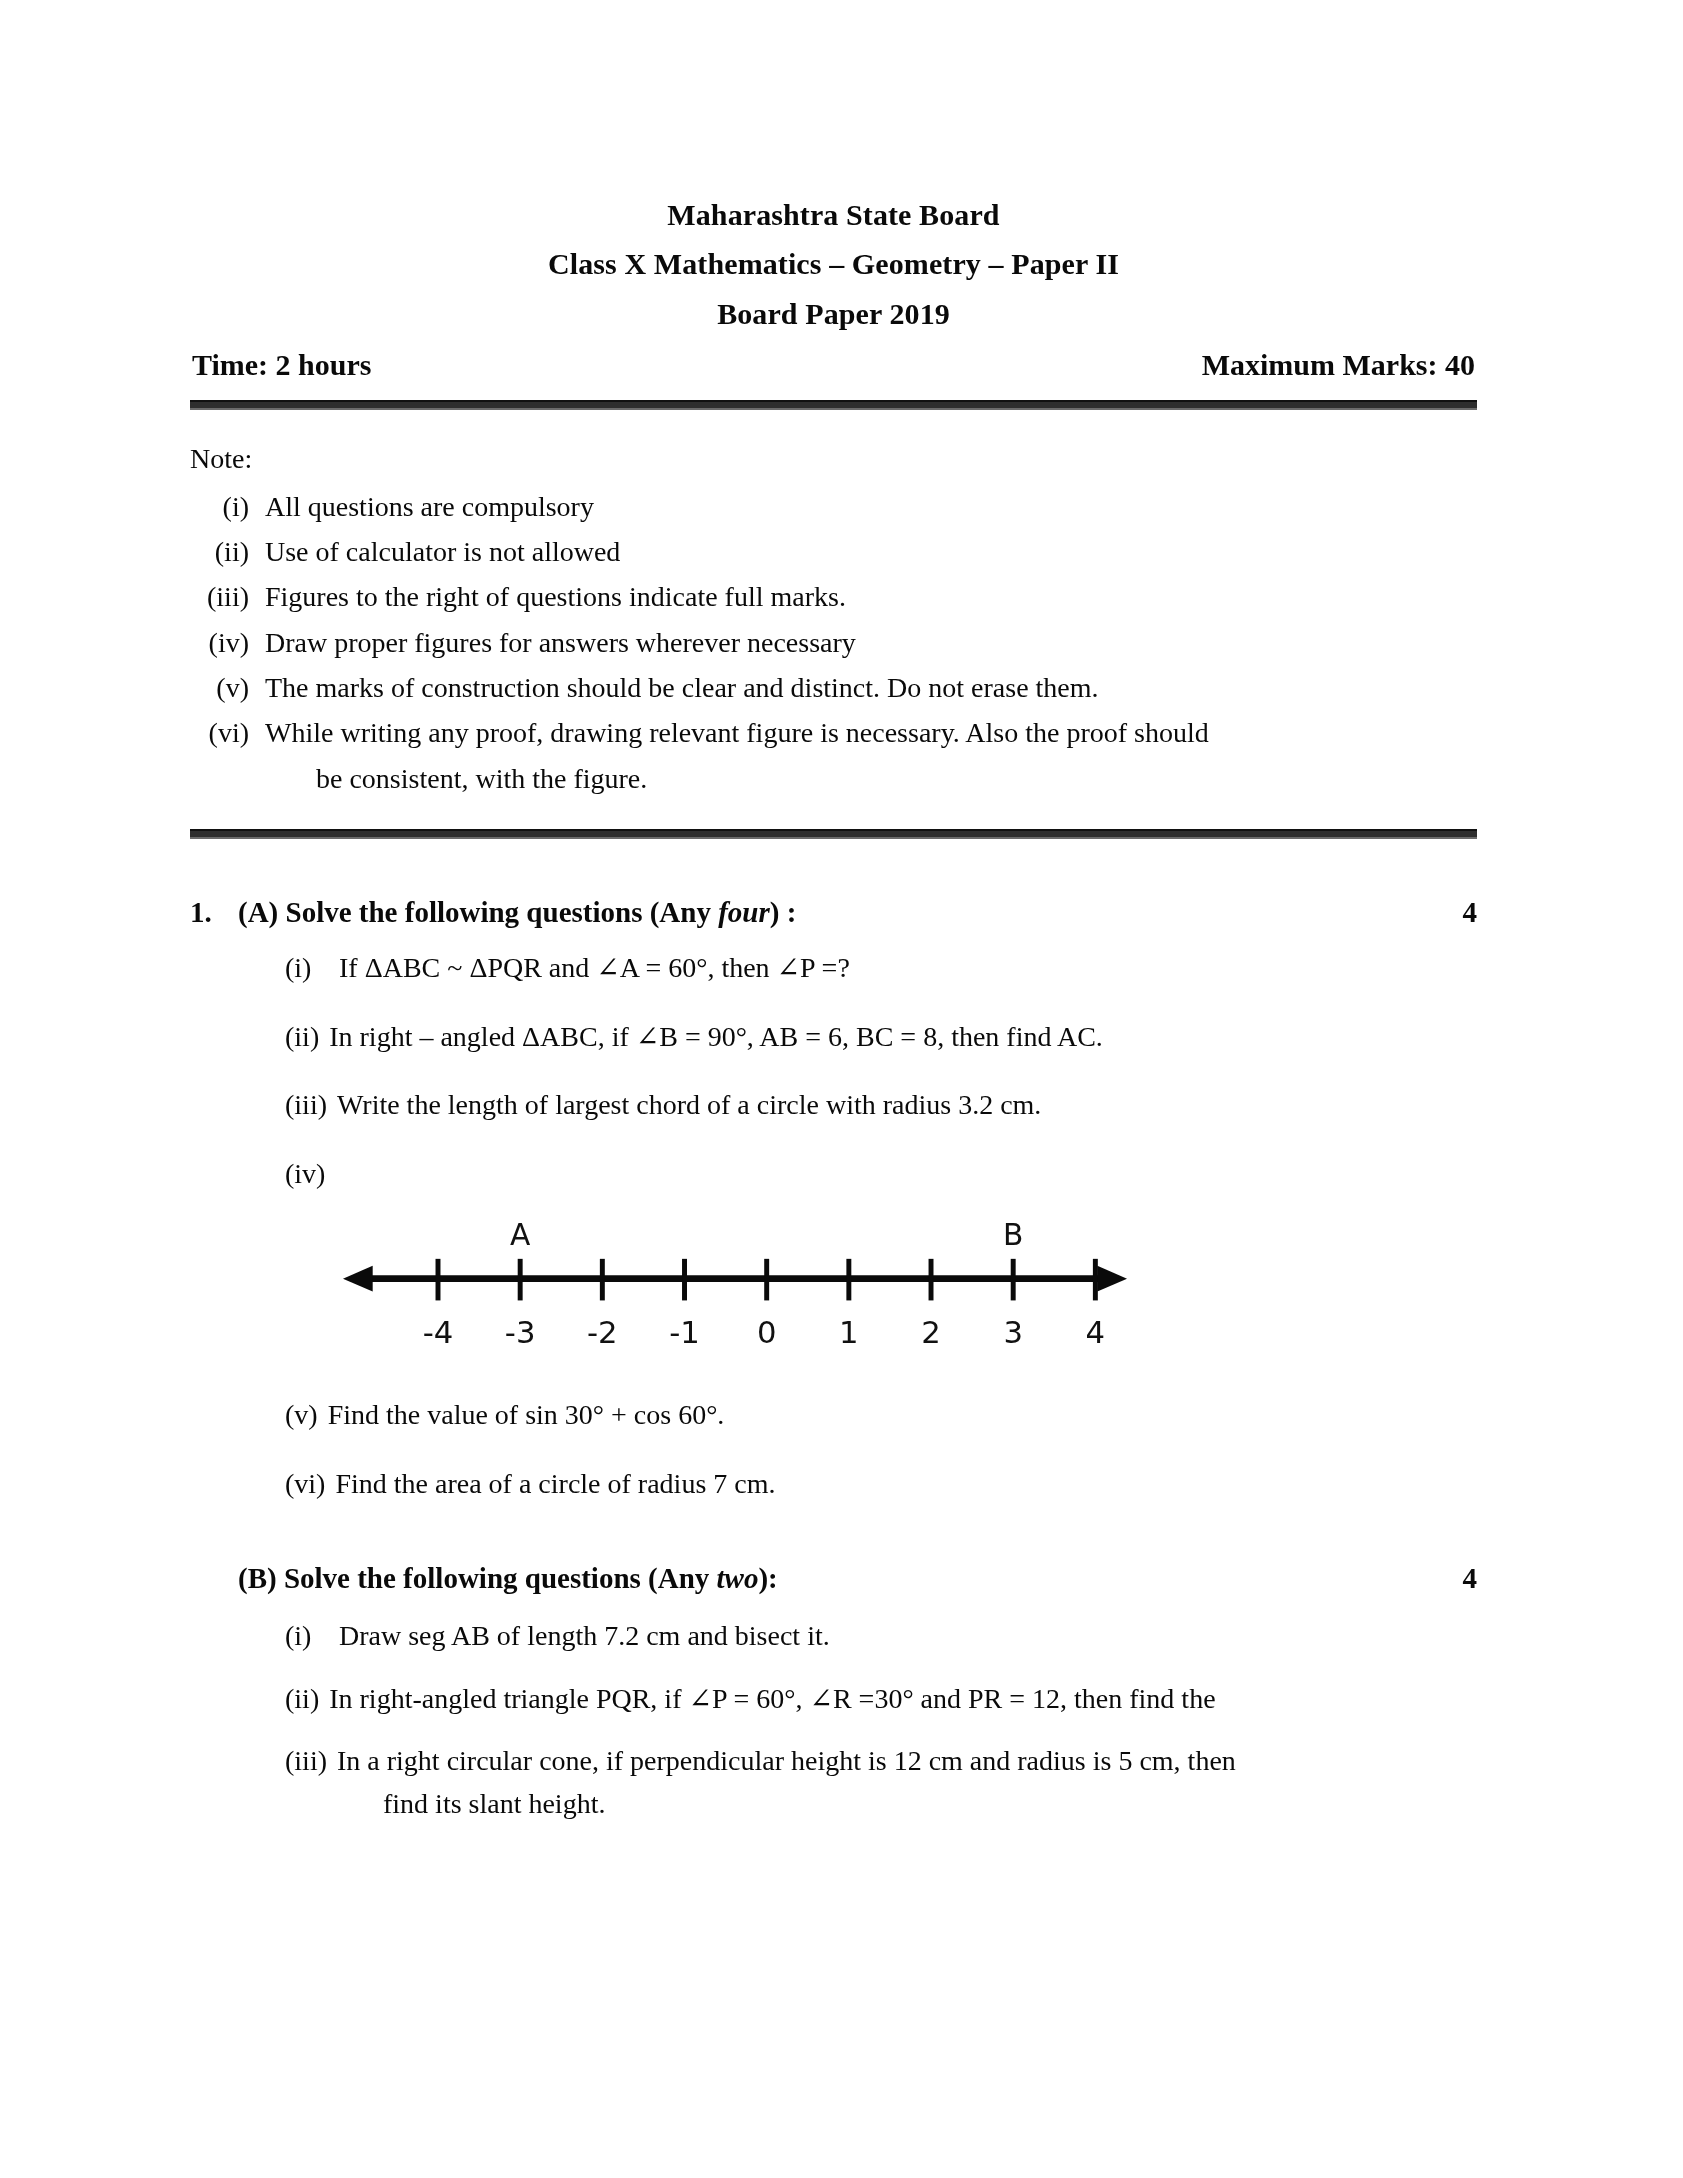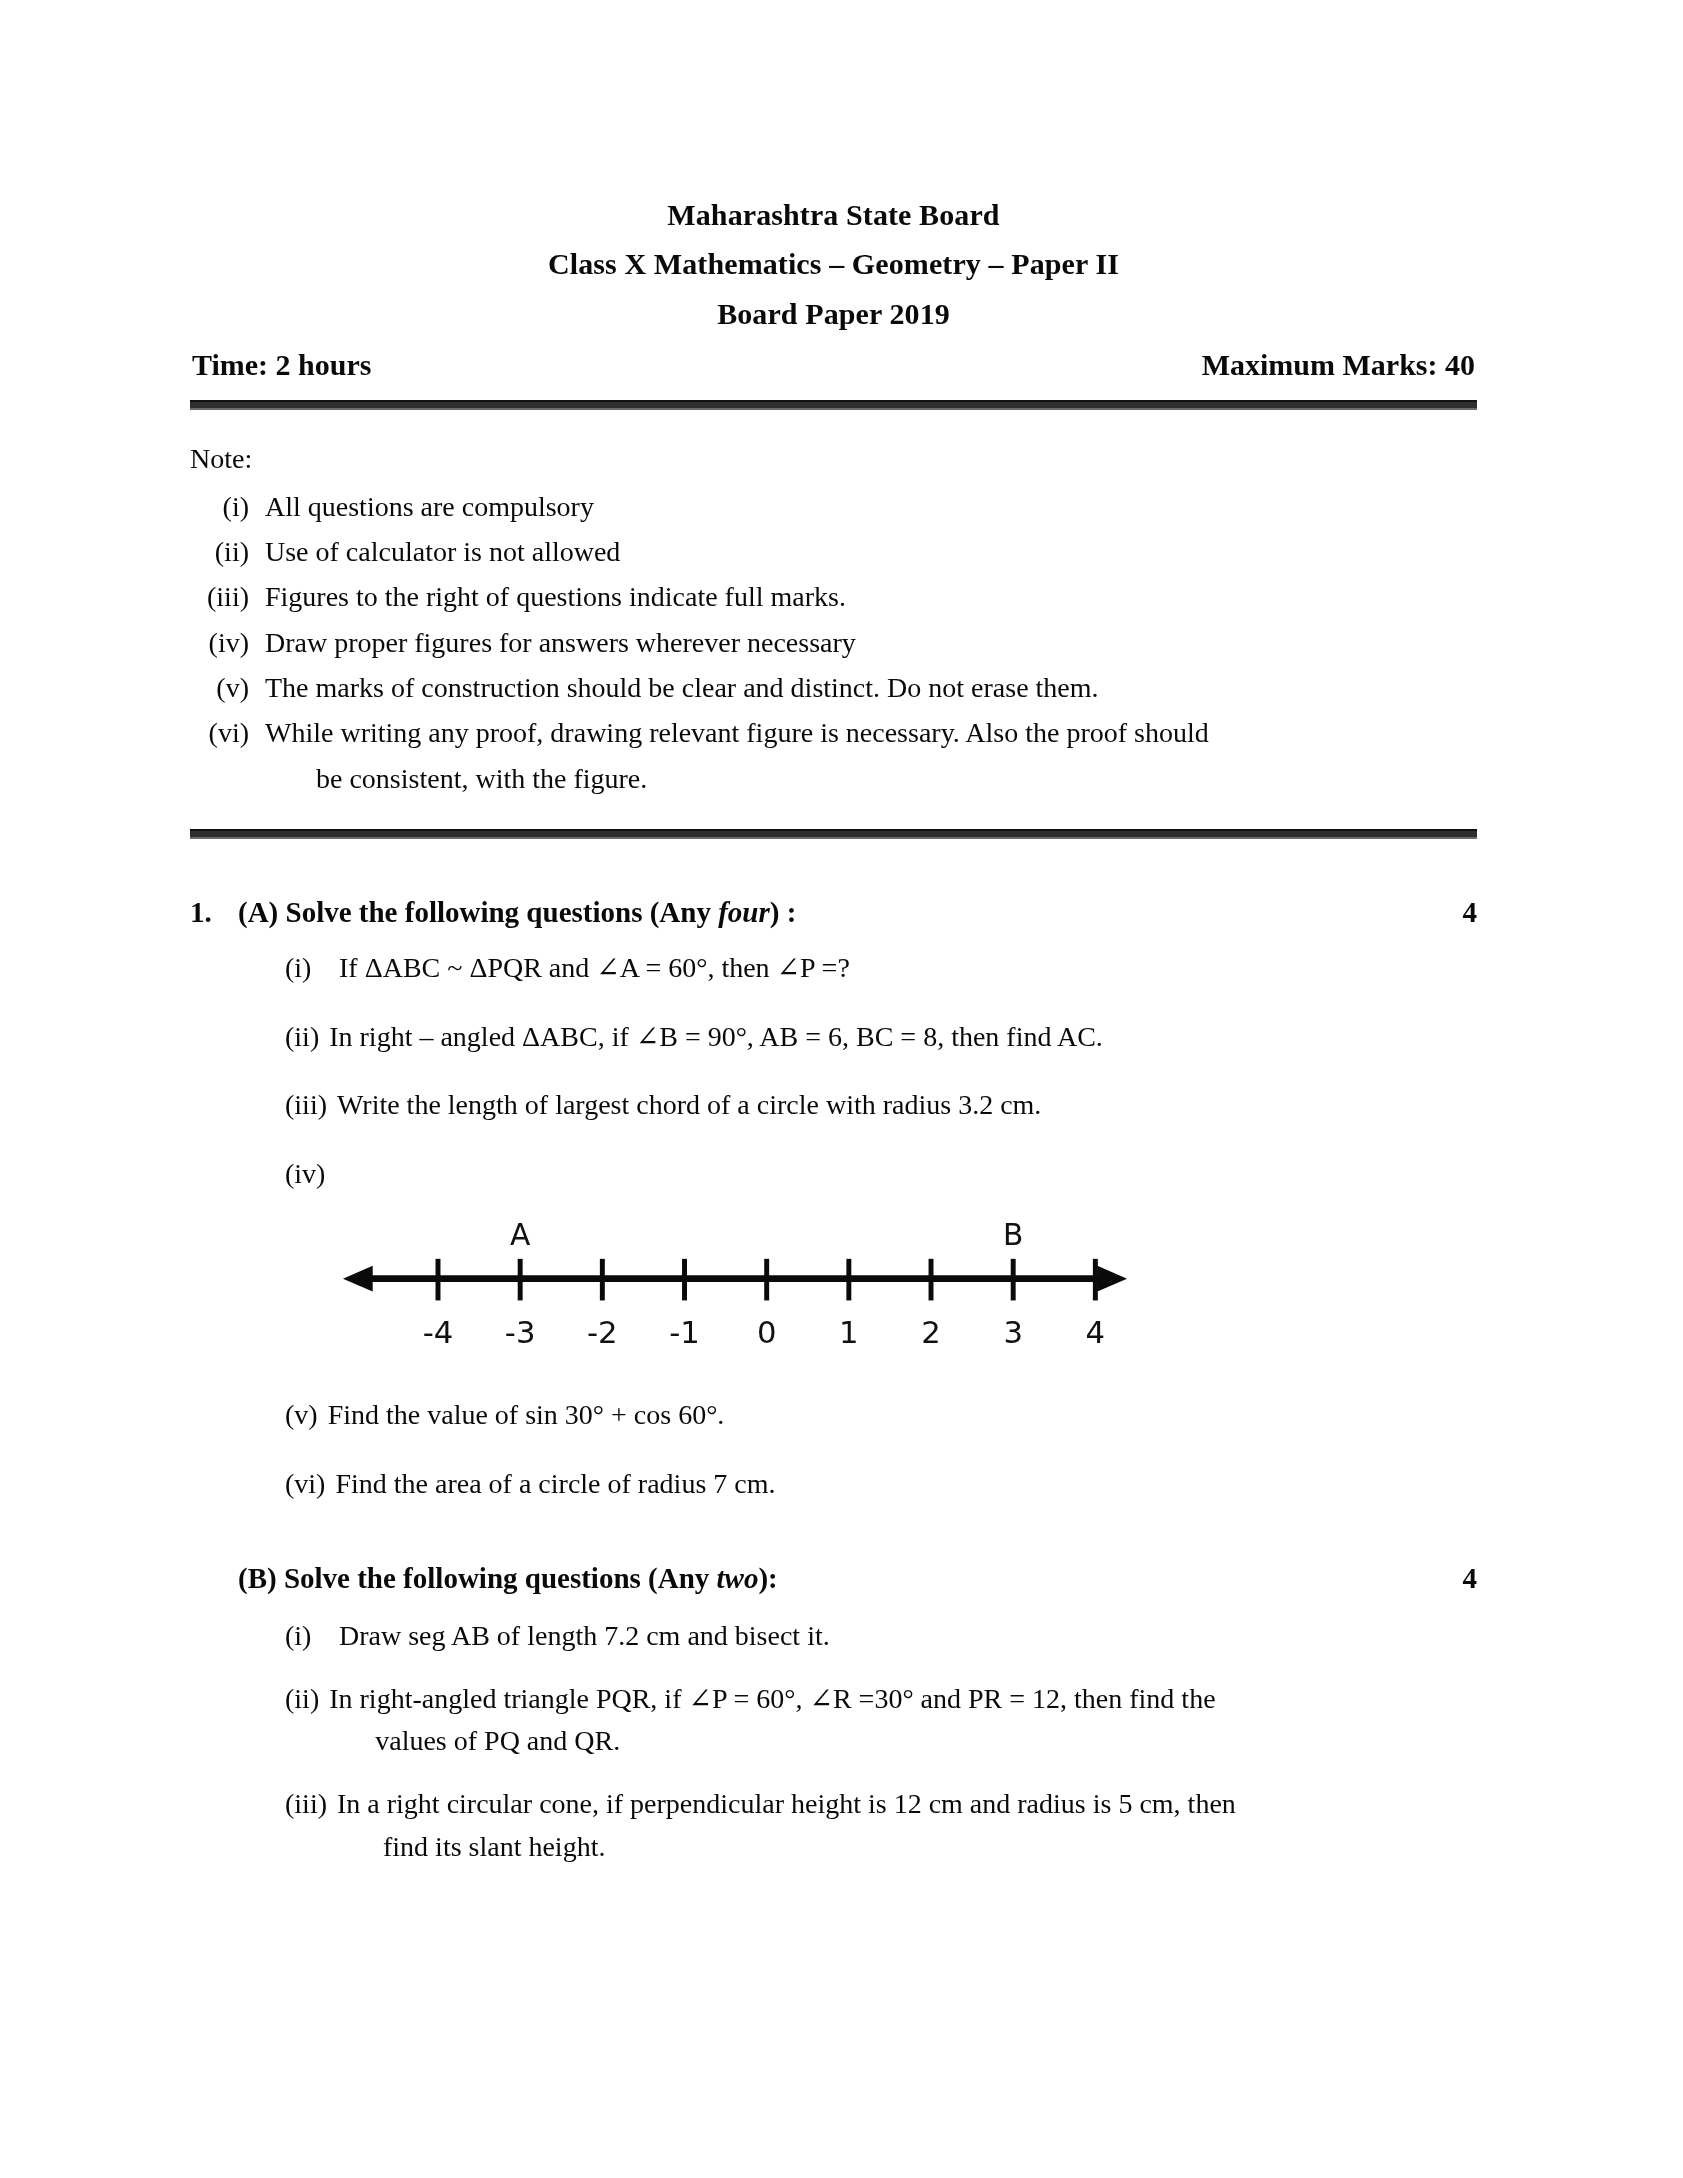--- a/index.html
+++ b/index.html
@@ -303,21 +303,20 @@
 
       <div class="sub-list sub-list-b">
         <div class="sub-item">
           <span class="sub-num w1">(i)</span>
           <span class="sub-body">Draw seg AB of length 7.2 cm and bisect it.</span>
         </div>
         <div class="sub-item">
           <span class="sub-num">(ii)</span>
           <span class="sub-body justify">
             <span>In right-angled triangle PQR, if ∠P = 60°, ∠R =30° and PR = 12, then find the</span>
-            <span class="cont">values of PQ and QR.</span>
           </span>
         </div>
         <div class="sub-item">
           <span class="sub-num">(iii)</span>
           <span class="sub-body justify">
             <span>In a right circular cone, if perpendicular height is 12 cm and radius is 5 cm, then</span>
             <span class="cont">find its slant height.</span>
           </span>
         </div>
       </div>

